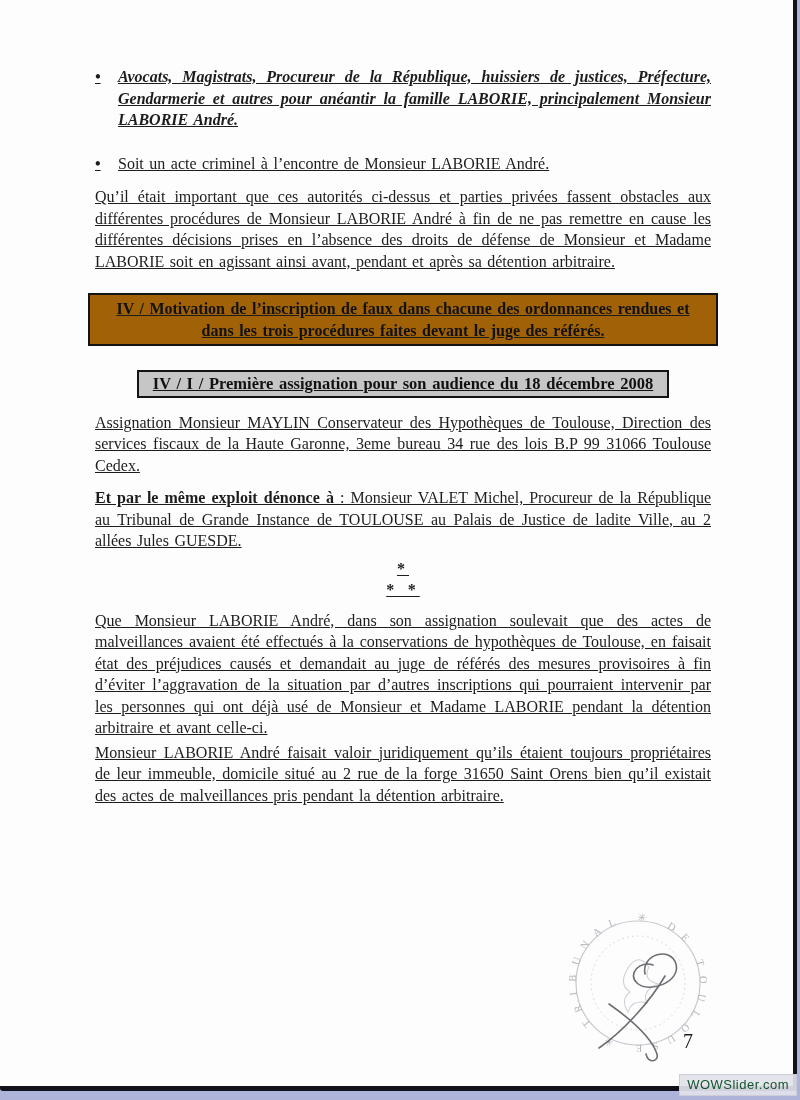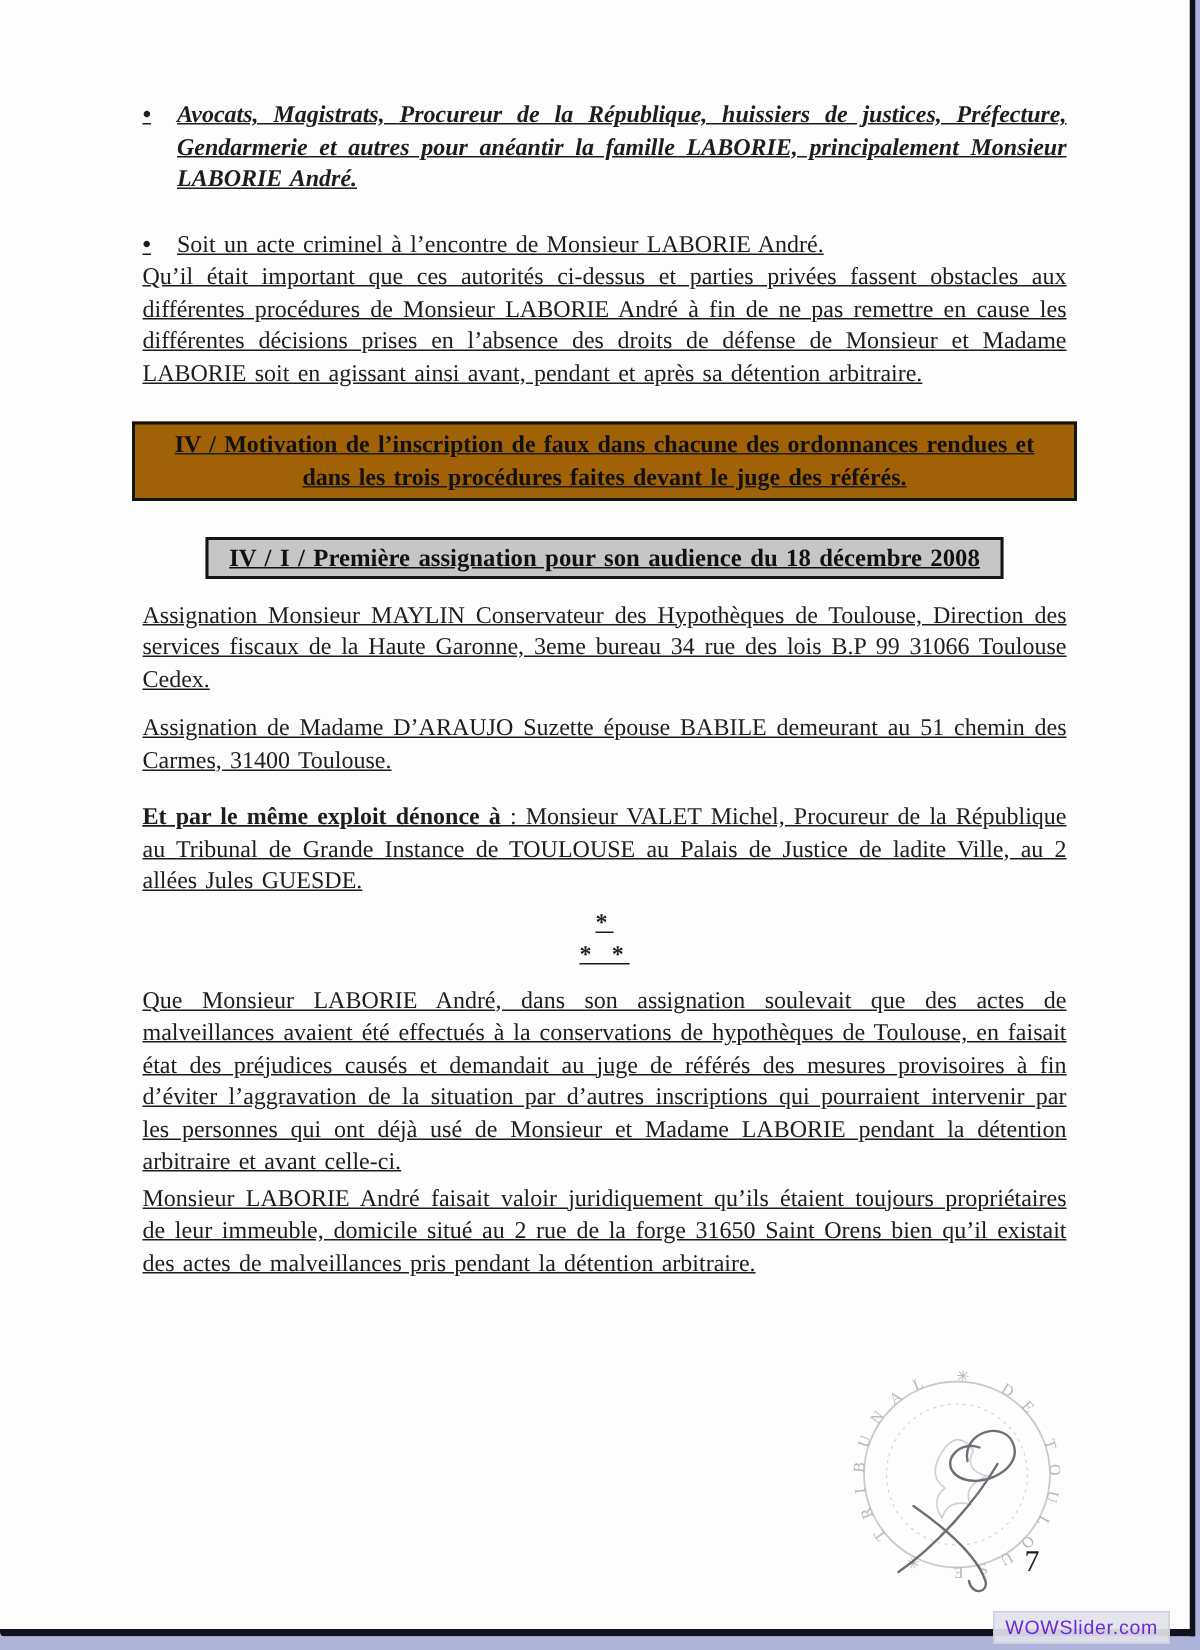--- a/index.html
+++ b/index.html
@@ -30,21 +30,21 @@
   }
   .content p { margin:0; }
   .bullet-item { display:flex; }
   .bullet-item .dot { width:23px; flex:0 0 23px; font-weight:bold; }
   .bullet-item .dot::before { content:"\2022"; }
   .bullet-item .btext { flex:1; text-align:justify; }
   .bi { font-weight:bold; font-style:italic; }
 
   .b1 { margin-top:66px; margin-bottom:22px; }
   .p1 { margin-bottom:17px !important; }
-  .b2 { }
+  .b2 { margin-bottom:12px; }
   .p2 { margin-bottom:21px !important; }
 
   .heading-box {
     margin:0 -7px 24px -7px;
     padding:3px 8px;
     background:#a16207;
     border:2px solid #141414;
     text-align:center;
     font-weight:bold;
     color:#111;
@@ -73,23 +73,23 @@
   .sep { text-align:center; font-weight:bold; margin-bottom:9px; }
   .sep div { letter-spacing:4px; }
 
   .stamp-svg { position:absolute; left:558px; top:910px; z-index:0; }
   .signature-svg { position:absolute; left:585px; top:938px; z-index:2; }
   .page-number {
     position:absolute; left:683px; top:1030px;
     font-size:20px; color:#1d1d1d; z-index:1;
   }
   .watermark {
-    position:absolute; right:20px; bottom:4px;
+    position:absolute; right:3px; bottom:4px;
     background:rgba(226,226,236,0.92);
-    color:#6d28d9;
+    color:#14532d;
     font-family:"Liberation Sans", sans-serif;
     font-size:13px;
     letter-spacing:0.5px;
     padding:2px 7px 3px 7px;
     z-index:5;
     border:1px solid rgba(200,200,212,0.8);
     text-decoration:none;
   }
 </style>
 </head>
@@ -134,21 +134,20 @@
 
   <div class="heading-box">IV / Motivation de l’inscription de faux dans chacune des ordonnances rendues et dans les trois procédures faites devant le juge des référés.</div>
 
   <div class="heading2-row">
     <div class="heading-box2">IV / I / Première assignation pour son audience du 18 décembre 2008</div>
   </div>
 
   <p class="p3">Assignation Monsieur MAYLIN Conservateur des Hypothèques de Toulouse, Direction des services fiscaux de la Haute Garonne, 3eme bureau 34 rue des lois B.P 99 31066 Toulouse Cedex.</p>
 
 
-  <p class="p5">Assignation de Madame D’ARAUJO Suzette épouse BABILE demeurant au 51 chemin des Carmes, 31400 Toulouse.</p>
 
   <p class="p6"><span class="bold-underline">Et par le même exploit dénonce à</span><span> : Monsieur VALET Michel, Procureur de la République au Tribunal de Grande Instance de TOULOUSE au Palais de Justice de ladite Ville, au 2 allées Jules GUESDE.</span></p>
 
   <div class="sep">
     <div>*</div>
     <div>* *</div>
   </div>
 
   <p class="p7">Que Monsieur LABORIE André, dans son assignation soulevait que des actes de malveillances avaient été effectués à la conservations de hypothèques de Toulouse, en faisait état des préjudices causés et demandait au juge de référés des mesures provisoires à fin d’éviter l’aggravation de la situation par d’autres inscriptions qui pourraient intervenir par les personnes qui ont déjà usé de Monsieur et Madame LABORIE pendant la détention arbitraire et avant celle-ci.</p>
 

